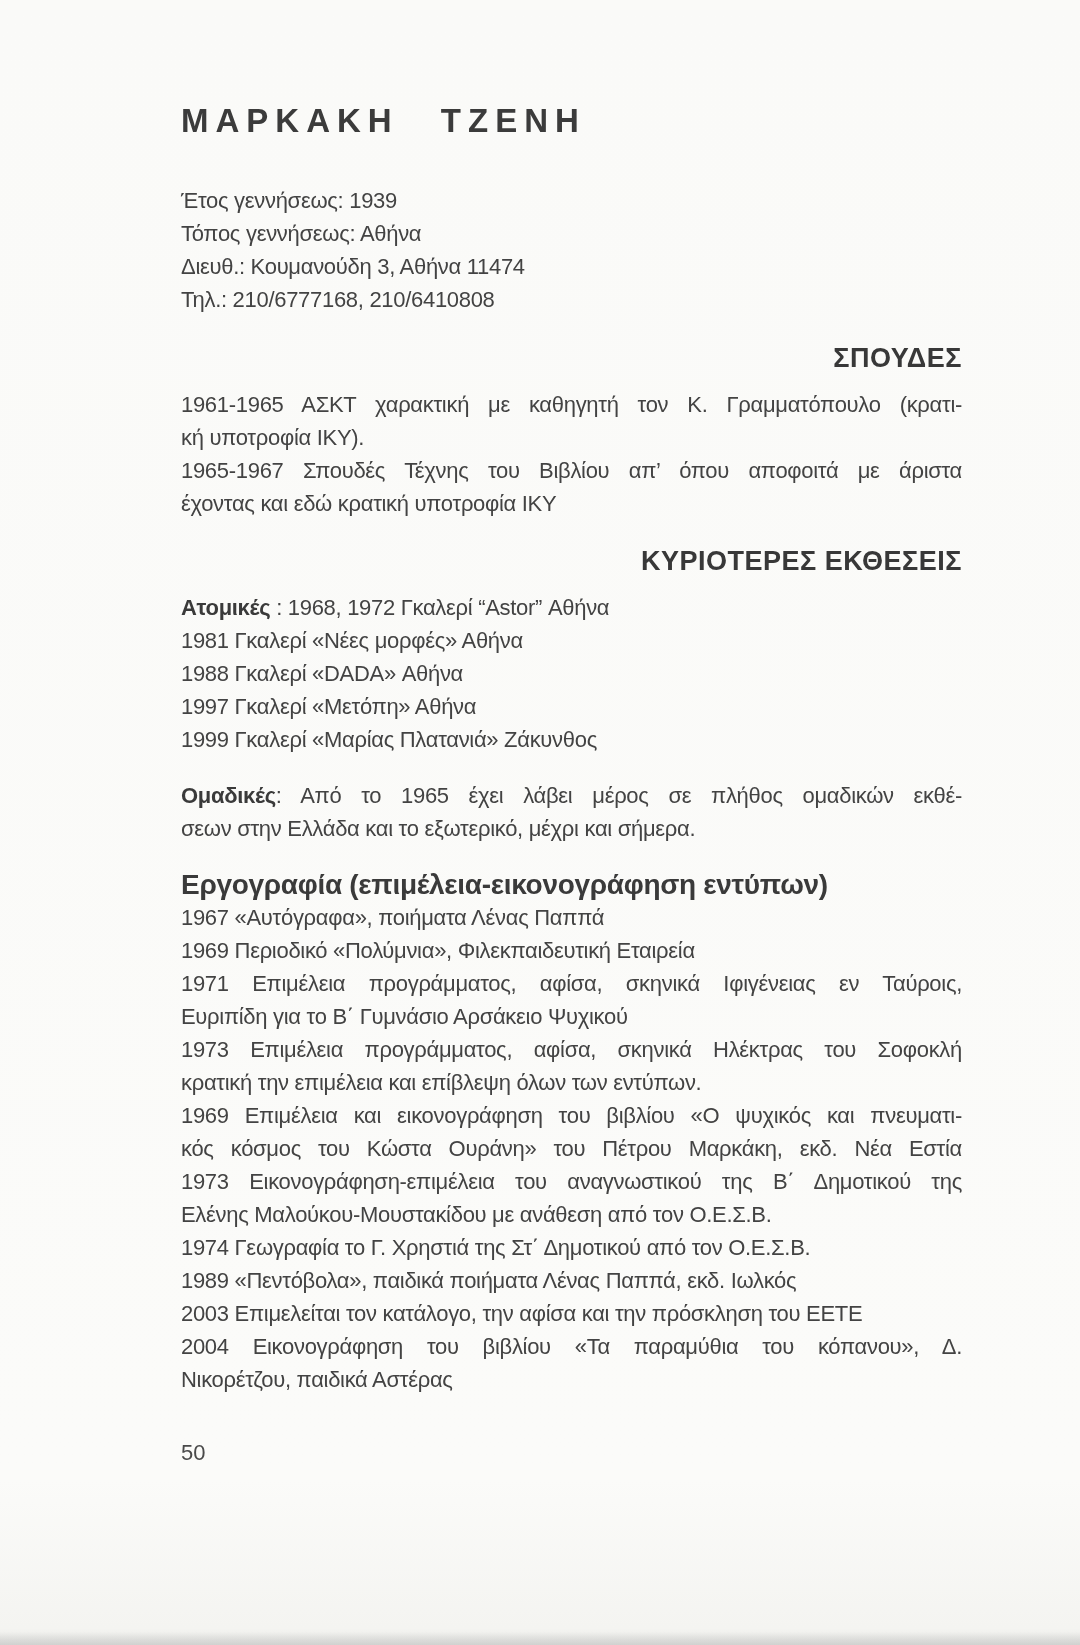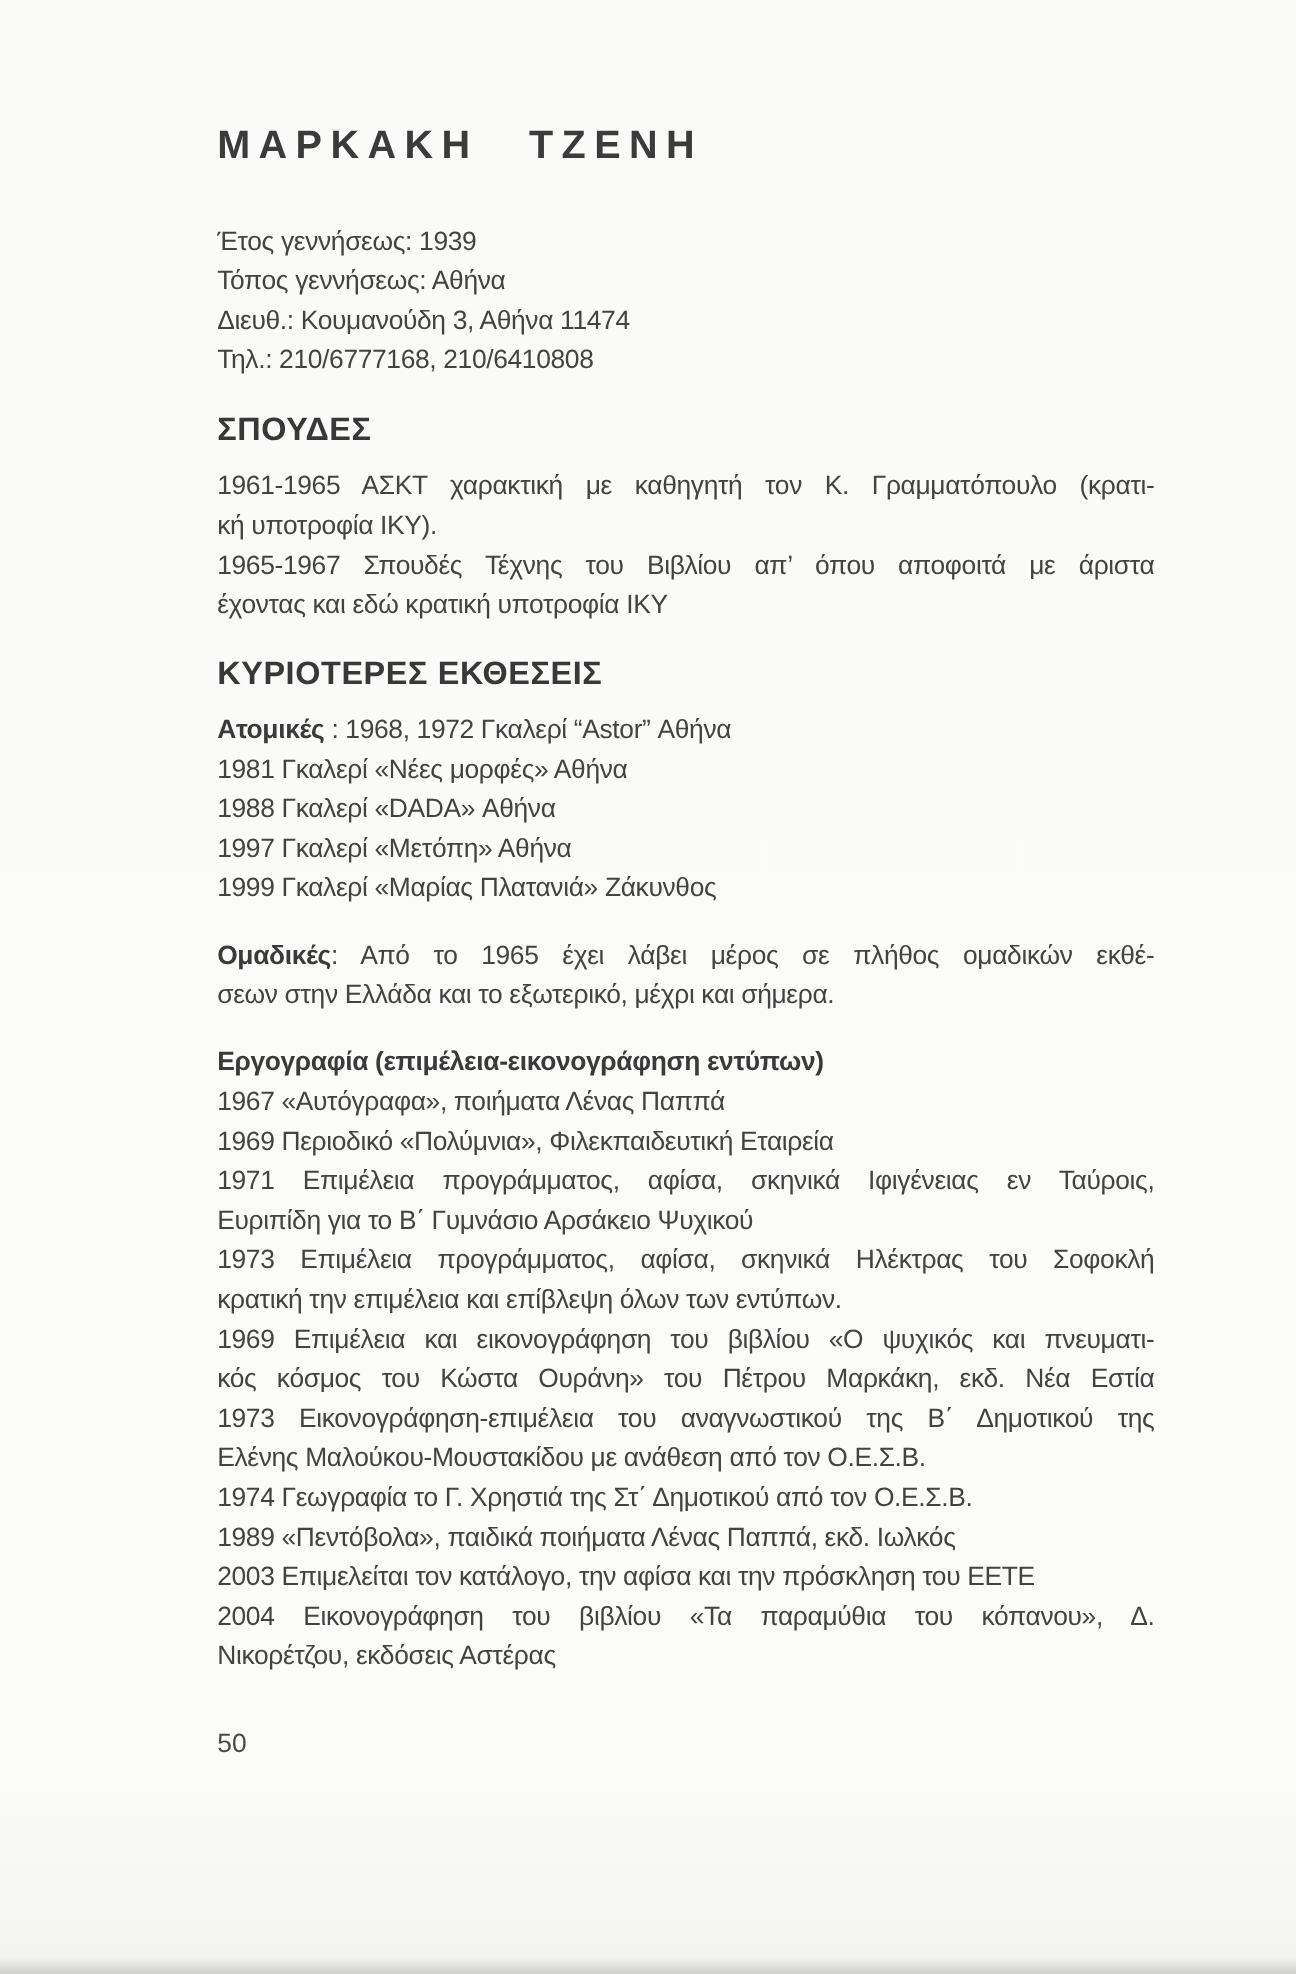--- a/index.html
+++ b/index.html
@@ -35,25 +35,26 @@
     word-spacing: 26px;
     color: #3b3b3b;
   }
   .info { margin-bottom: 27px; }
   h2.section {
     margin: 26px 0 14px 0;
     font-size: 27px;
     font-weight: 700;
     letter-spacing: 0.5px;
     color: #383838;
+    text-align: right;
   }
   .block { margin-bottom: 23px; }
   h3.works-heading {
     margin: 0;
-    font-size: 22px;
+    font-size: 28px;
     line-height: 33px;
     font-weight: 700;
     letter-spacing: -0.3px;
     color: #3a3a3a;
   }
   .page-number {
     margin-top: 44px;
     font-size: 22px;
     color: #4a4a4a;
   }
@@ -112,21 +113,21 @@
           <div class="line just">1973 Επιμέλεια προγράμματος, αφίσα, σκηνικά Ηλέκτρας του Σοφοκλή</div>
           <div class="line">κρατική την επιμέλεια και επίβλεψη όλων των εντύπων.</div>
           <div class="line just">1969 Επιμέλεια και εικονογράφηση του βιβλίου «Ο ψυχικός και πνευματι-</div>
           <div class="line just">κός κόσμος του Κώστα Ουράνη» του Πέτρου Μαρκάκη, εκδ. Νέα Εστία</div>
           <div class="line just">1973 Εικονογράφηση-επιμέλεια του αναγνωστικού της Β΄ Δημοτικού της</div>
           <div class="line">Ελένης Μαλούκου-Μουστακίδου με ανάθεση από τον Ο.Ε.Σ.Β.</div>
           <div class="line">1974 Γεωγραφία το Γ. Χρηστιά της Στ΄ Δημοτικού από τον Ο.Ε.Σ.Β.</div>
           <div class="line">1989 «Πεντόβολα», παιδικά ποιήματα Λένας Παππά, εκδ. Ιωλκός</div>
           <div class="line">2003 Επιμελείται τον κατάλογο, την αφίσα και την πρόσκληση του ΕΕΤΕ</div>
           <div class="line just">2004 Εικονογράφηση του βιβλίου «Τα παραμύθια του κόπανου», Δ.</div>
-          <div class="line">Νικορέτζου, εκδόσεις Αστέρας</div>
+          <div class="line">Νικορέτζου, παιδικά Αστέρας</div>
         </div>
     </div>
 
     <div class="page-number">50</div>
 
   </div>
   <div class="bottom-edge"></div>
 </div>
 
 </body></html>

